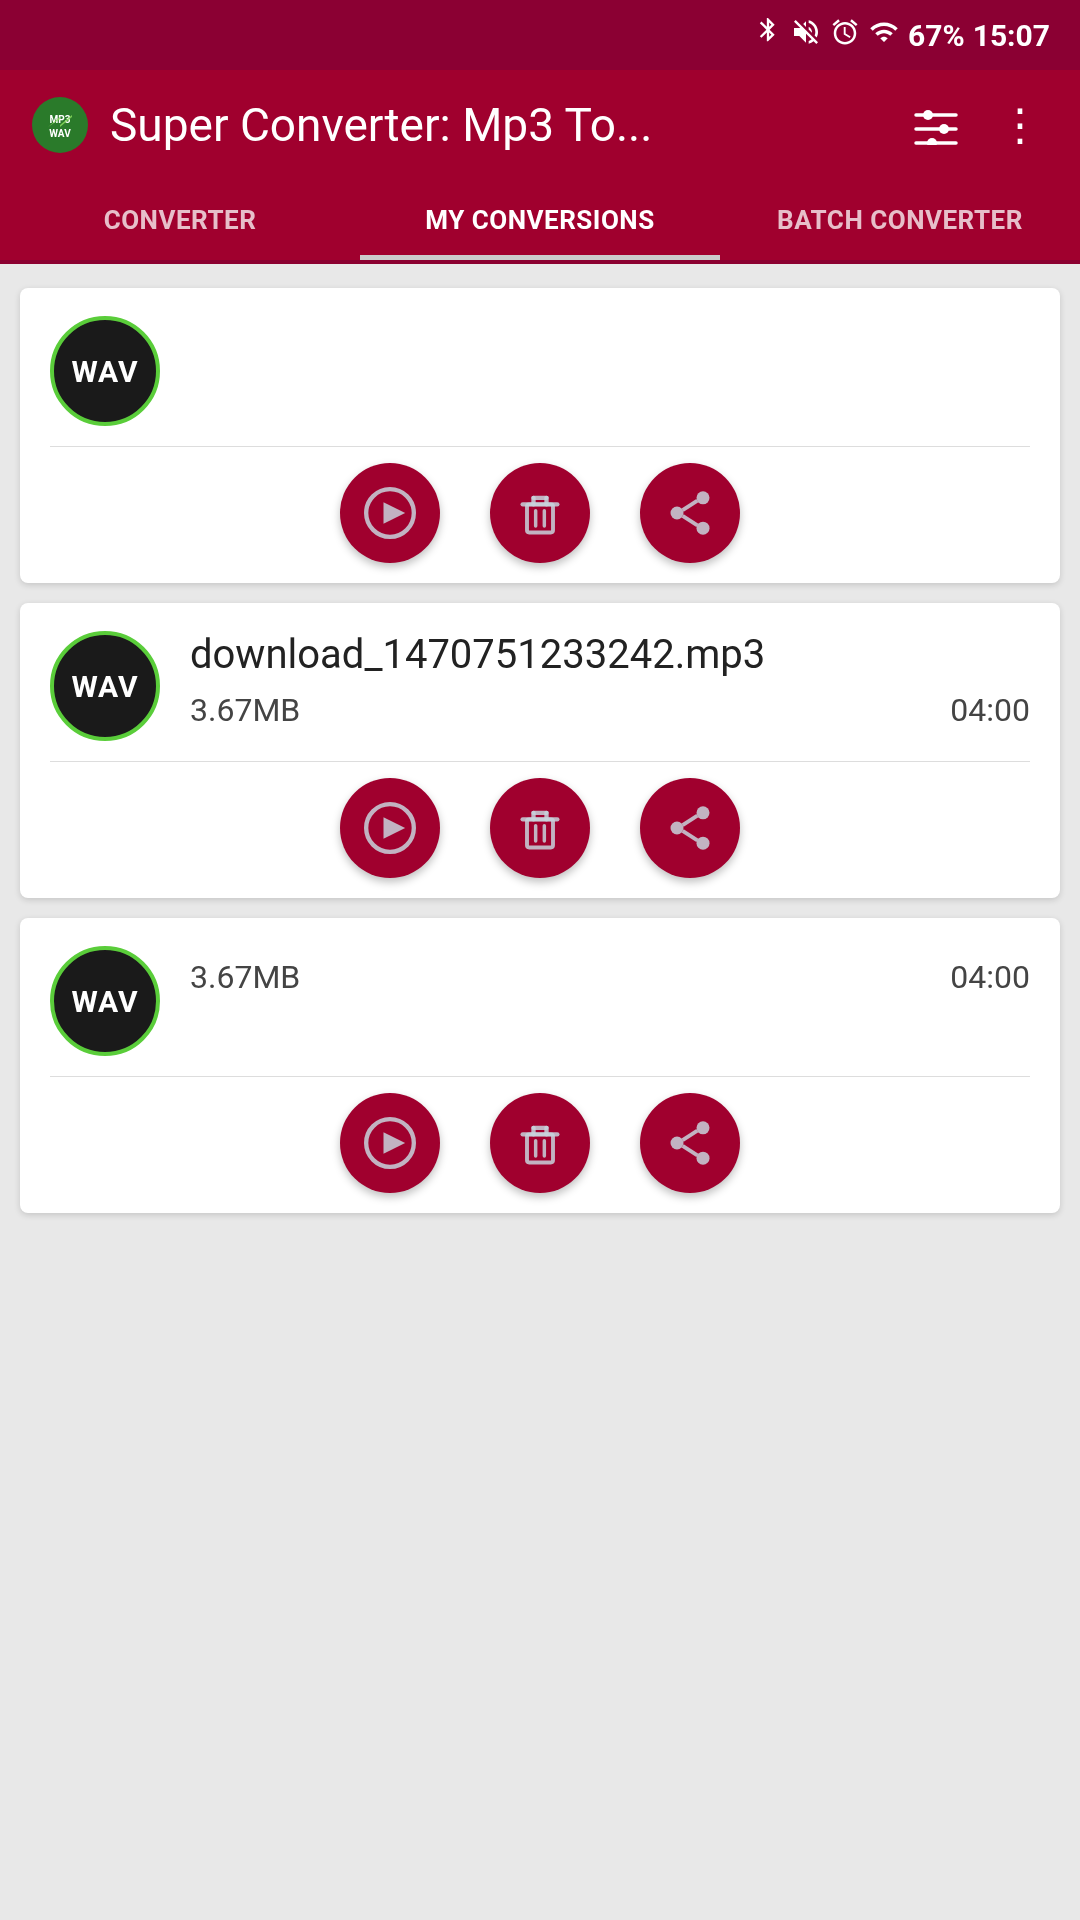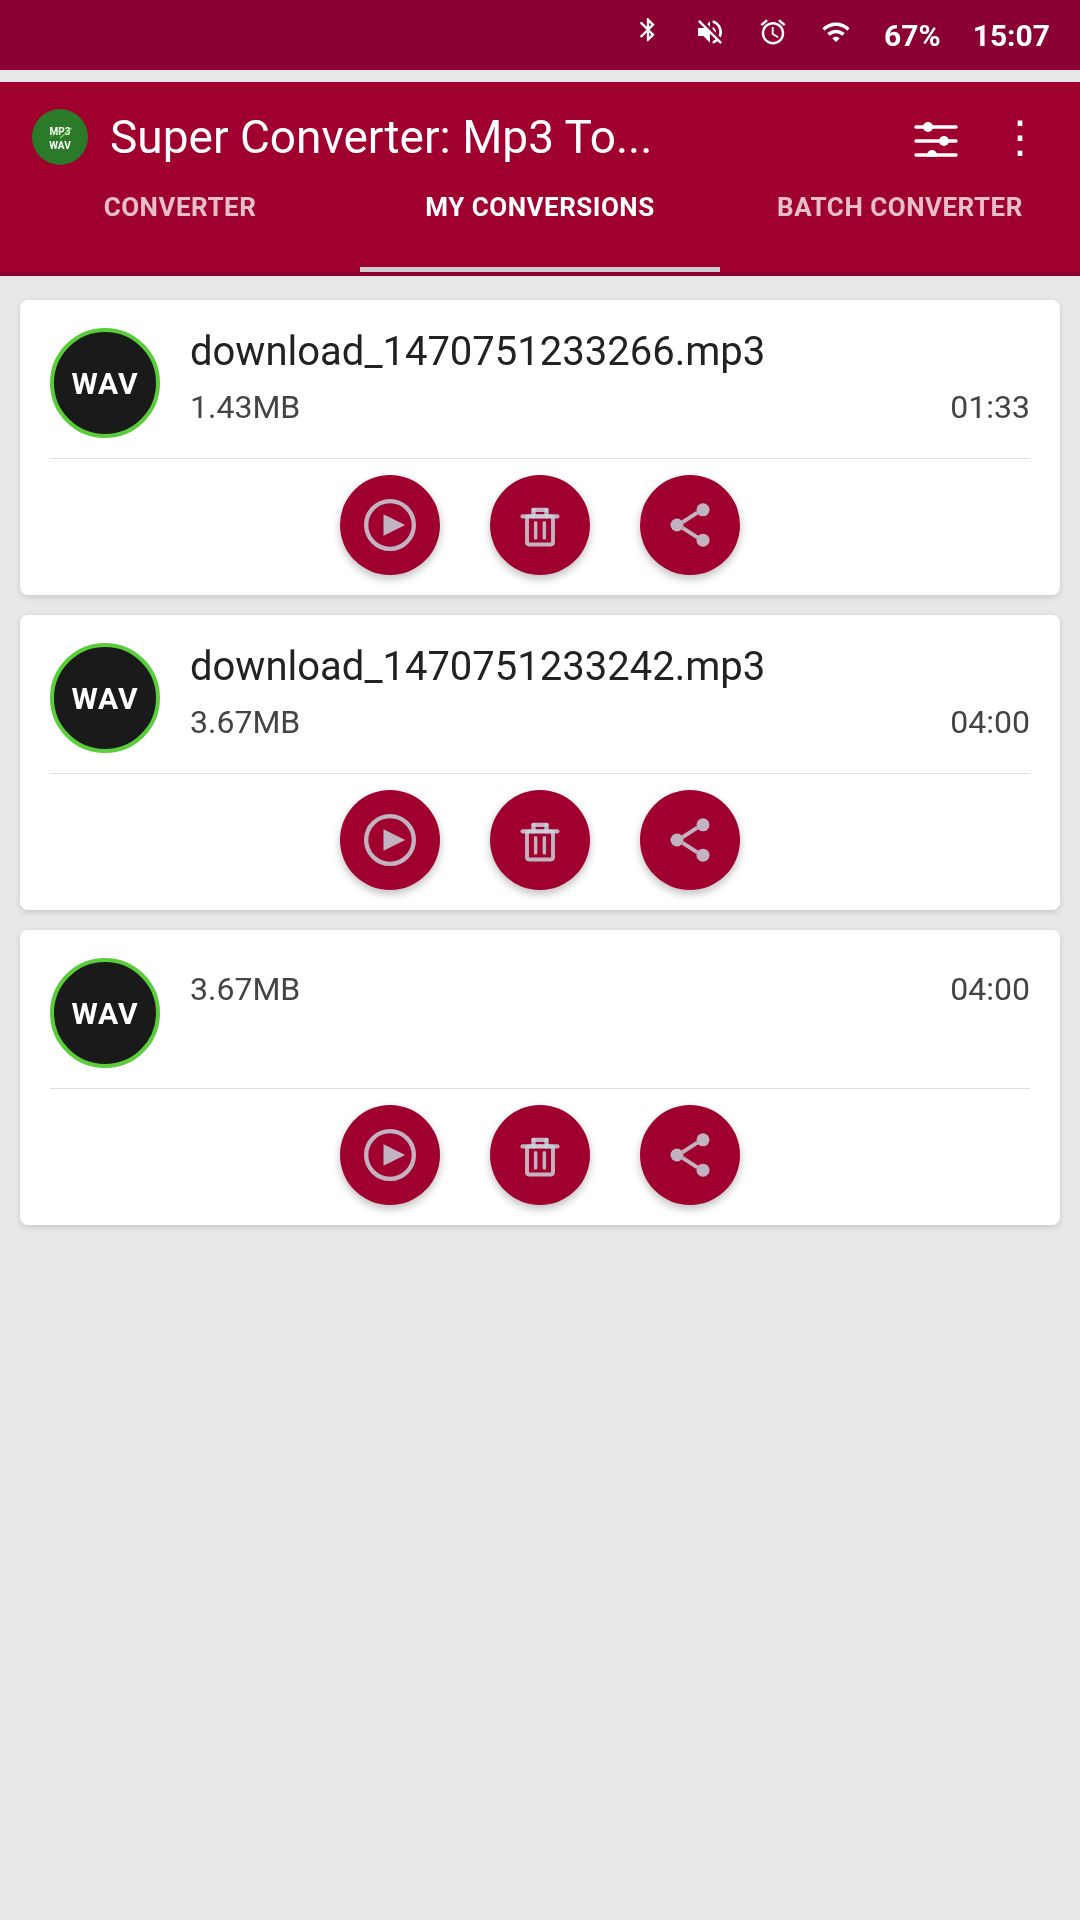--- a/index.html
+++ b/index.html
@@ -20,42 +20,41 @@
       background: #8B0033;
       display: flex;
       align-items: center;
       justify-content: flex-end;
       padding: 0 30px;
       gap: 18px;
     }
     .status-bar-icons {
       display: flex;
       align-items: center;
-      gap: 32px;
+      gap: 8px;
     }
     .status-icon {
       color: white;
       font-size: 28px;
     }
     .status-text {
       color: white;
       font-size: 30px;
       font-weight: bold;
     }
 
     
     .app-bar {
       width: 100%;
       height: 110px;
       background: #A0002E;
       display: flex;
       align-items: center;
       padding: 0 30px;
       gap: 20px;
-      margin-top: 12px;
     }
     .app-logo {
       width: 60px;
       height: 60px;
       flex-shrink: 0;
     }
     .app-title {
       flex: 1;
       color: white;
       font-size: 46px;
@@ -92,21 +91,21 @@
     .tabs {
       width: 100%;
       height: 80px;
       background: #A0002E;
       display: flex;
       align-items: stretch;
     }
     .tab {
       flex: 1;
       display: flex;
-      align-items: flex-start;
+      align-items: center;
       justify-content: center;
       color: rgba(255,255,255,0.75);
       font-size: 26px;
       font-weight: bold;
       cursor: pointer;
       letter-spacing: 0.5px;
       position: relative;
       padding: 0 10px;
       text-align: center;
     }
@@ -296,27 +295,20 @@
 </div>
 <div class="tabs-underline"></div>
 
 <div class="content">
 
   <div class="card">
     <div class="card-header">
       <div class="wav-badge">
         <span class="wav-badge-text">WAV</span>
       </div>
-      <div class="card-info">
-        <span class="file-name">download_1470751233266.mp3</span>
-        <div class="file-meta">
-          <span class="file-size">1.43MB</span>
-          <span class="file-duration">01:33</span>
-        </div>
-      </div>
     </div>
     <div class="card-divider"></div>
     <div class="card-actions">
       <button class="action-btn">
         <svg viewBox="0 0 24 24">
           <circle cx="12" cy="12" r="11" fill="none" stroke="rgba(200,210,220,0.85)" stroke-width="2"></circle>
           <polygon points="9,7 19,12 9,17" fill="rgba(200,210,220,0.85)"></polygon>
         </svg>
       </button>
       <button class="action-btn">

